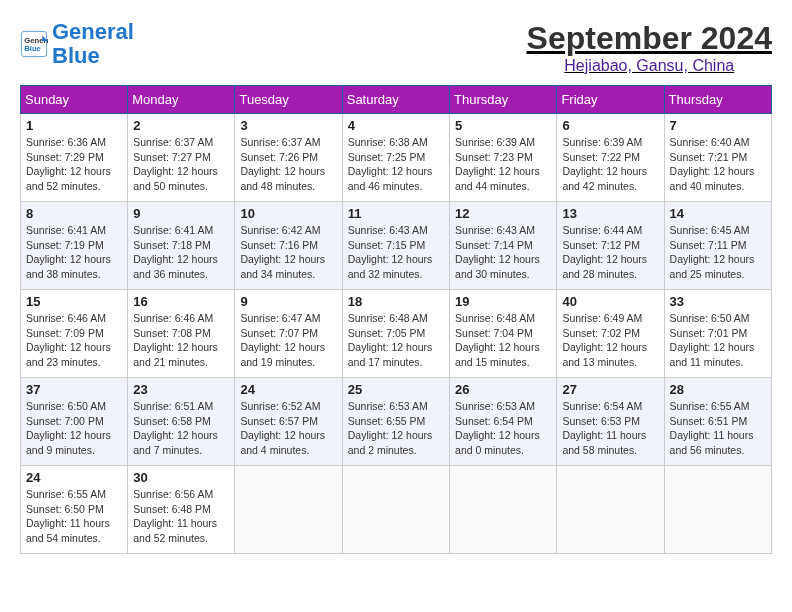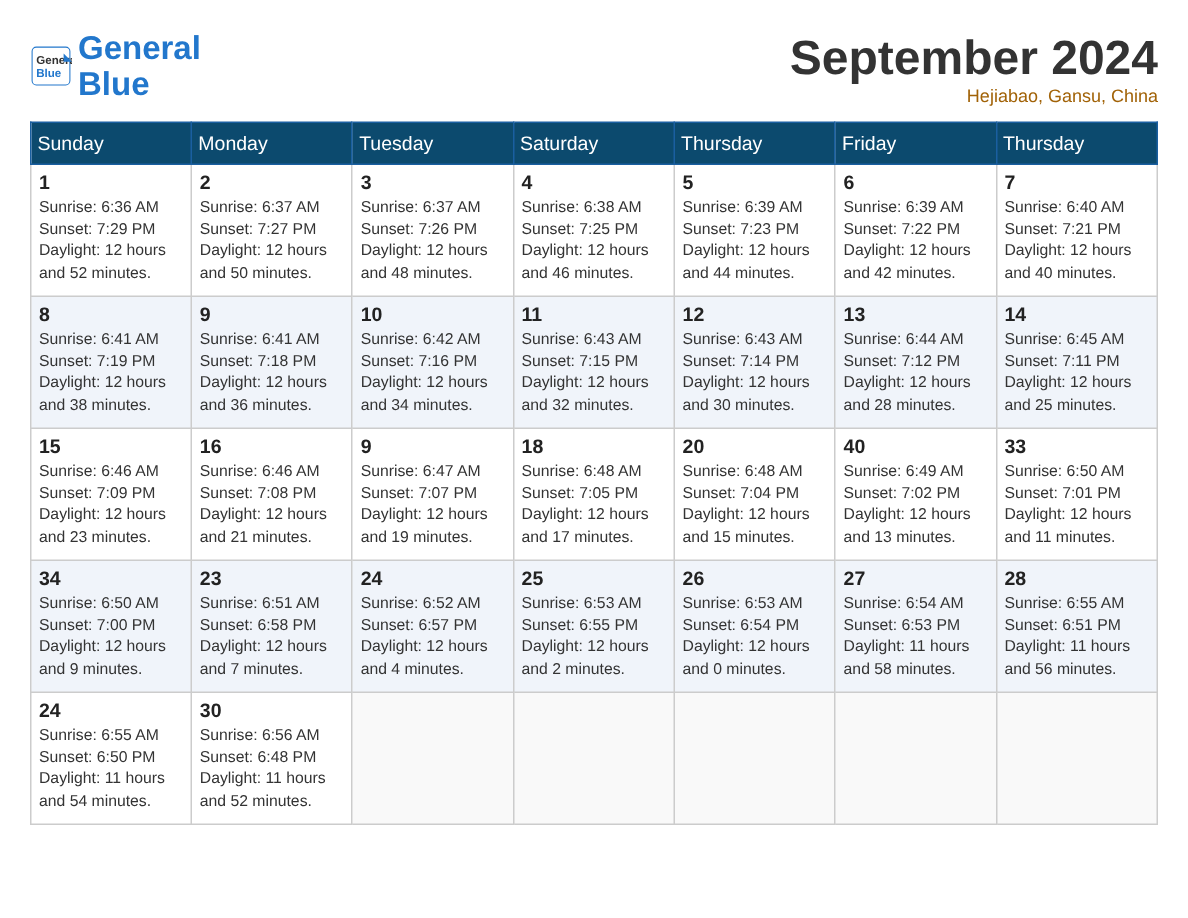--- a/index.html
+++ b/index.html
@@ -28,38 +28,39 @@
       line-height: 1.1;
     }
     .logo-text span {
       color: #2277cc;
     }
     .logo-icon {
       width: 28px;
       height: 28px;
     }
     .title-block {
-      text-align: right;
+      text-align: center;
+      text-decoration: underline;
     }
     .month-title {
       font-size: 32px;
       font-weight: bold;
       color: #333;
     }
     .location {
-      font-size: 12px;
-      color: #a16207;
+      font-size: 16px;
+      color: #4c1d95;
     }
     .calendar {
       width: 100%;
       border-collapse: collapse;
       font-size: 11px;
     }
     .calendar th {
-      background: #0c4a6e;
+      background: #a21caf;
       color: #fff;
       padding: 6px 4px;
       text-align: left;
       font-size: 13px;
       font-weight: normal;
       border: 1px solid #1a5fa0;
     }
     .calendar td {
       border: 1px solid #ccc;
       vertical-align: top;
@@ -269,21 +270,21 @@
       </td>
         <td>
         <span class="day-num">18</span>
         <div class="day-info">
           Sunrise: 6:48 AM<br>
           Sunset: 7:05 PM<br>
           Daylight: 12 hours and 17 minutes.
         </div>
       </td>
         <td>
-        <span class="day-num">20</span>
+        <span class="day-num">19</span>
         <div class="day-info">
           Sunrise: 6:48 AM<br>
           Sunset: 7:04 PM<br>
           Daylight: 12 hours and 15 minutes.
         </div>
       </td>
         <td>
         <span class="day-num">40</span>
         <div class="day-info">
           Sunrise: 6:49 AM<br>
@@ -295,21 +296,21 @@
         <span class="day-num">33</span>
         <div class="day-info">
           Sunrise: 6:50 AM<br>
           Sunset: 7:01 PM<br>
           Daylight: 12 hours and 11 minutes.
         </div>
       </td>
       </tr>
       <tr class="week-row">
         <td>
-        <span class="day-num">34</span>
+        <span class="day-num">37</span>
         <div class="day-info">
           Sunrise: 6:50 AM<br>
           Sunset: 7:00 PM<br>
           Daylight: 12 hours and 9 minutes.
         </div>
       </td>
         <td>
         <span class="day-num">23</span>
         <div class="day-info">
           Sunrise: 6:51 AM<br>

